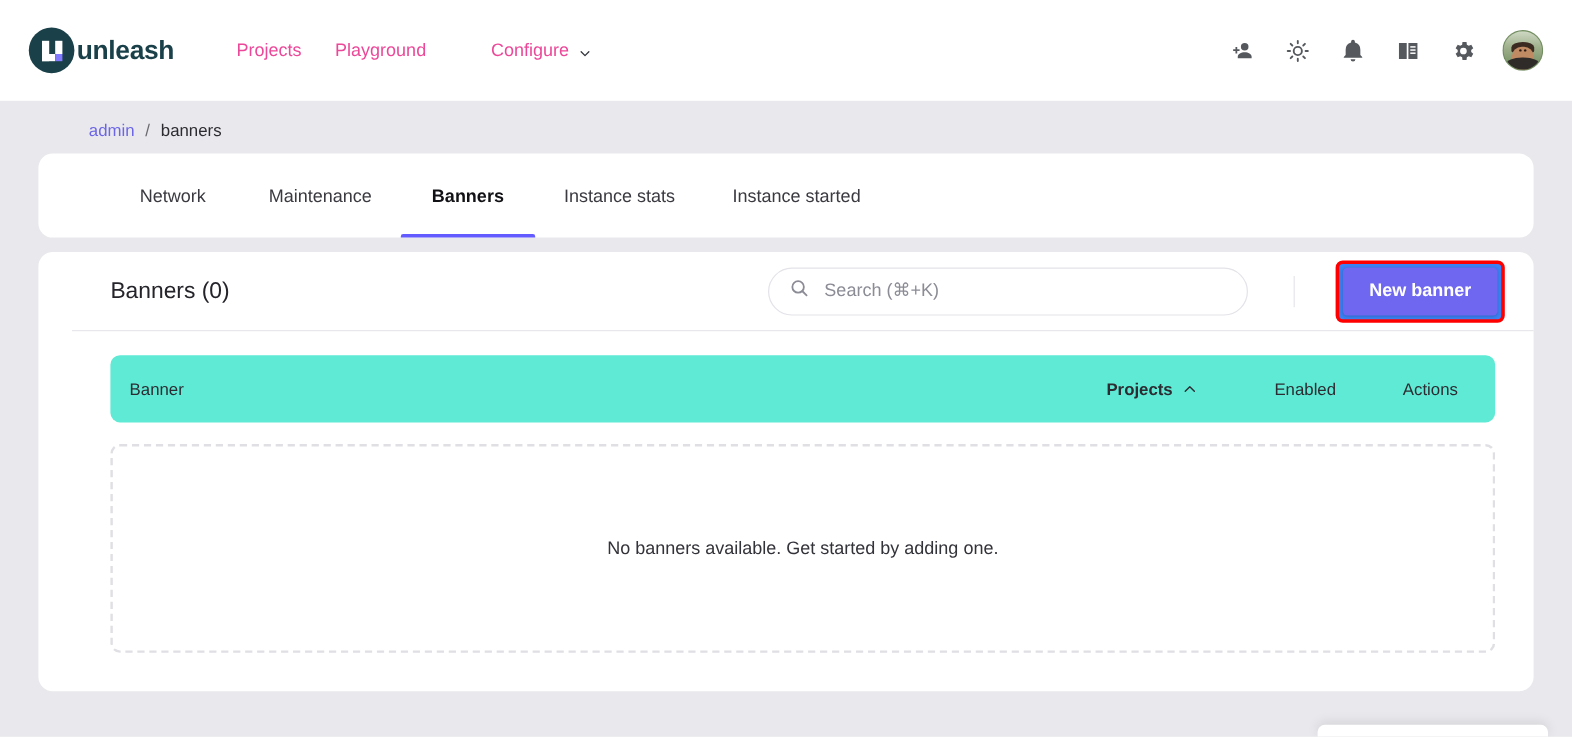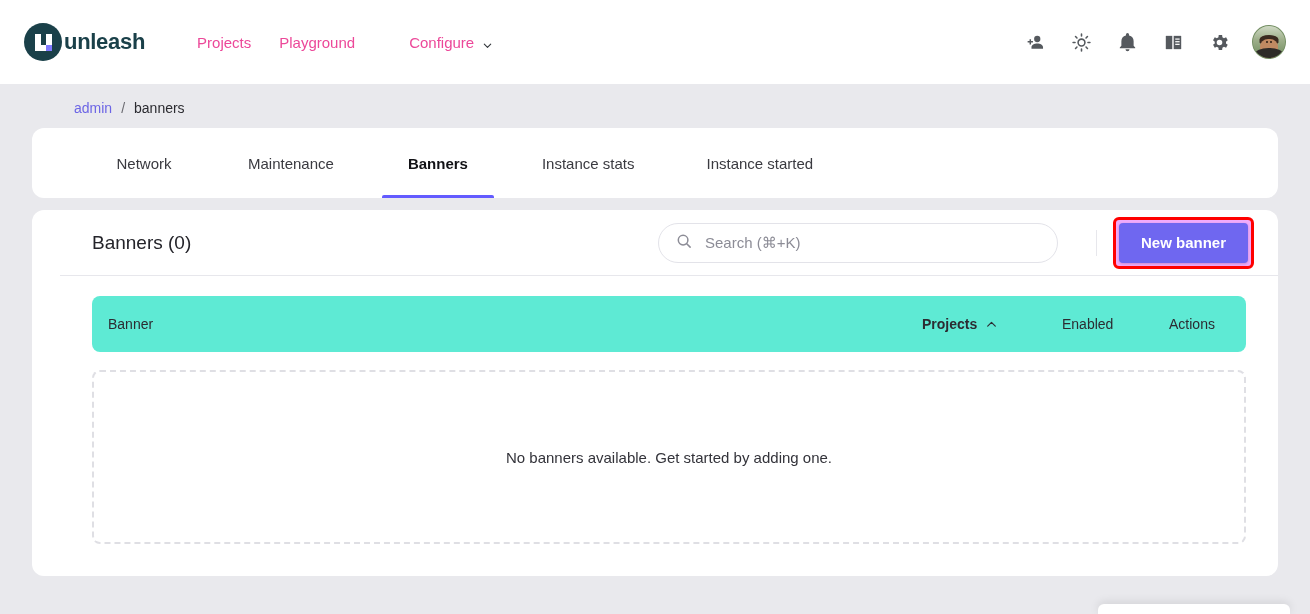--- a/index.html
+++ b/index.html
@@ -169,21 +169,20 @@
     margin: 0 32px;
     padding-left: 28px;
   }
 
   .tabs-card {
     height: 70px;
     display: flex;
     align-items: stretch;
     padding-left: 56px;
     margin-bottom: 12px;
-    gap: 24px;
   }
   .tab {
     display: flex;
     align-items: center;
     justify-content: center;
     padding: 0 24px;
     min-width: 112px;
     font-size: 15px;
     color: #3a3a40;
     cursor: pointer;
@@ -252,24 +251,25 @@
 
   .header-divider {
     width: 1px;
     height: 26px;
     background: #e7e7ec;
     margin-left: 22px;
     flex: none;
   }
 
   .new-btn-highlight {
+    margin-left: 18px;
     border: 3px solid #ff0000;
     border-radius: 6px;
     padding: 3px;
-    background: #f0abfc;
+    background: #3b82f6;
     flex: none;
   }
   .new-btn {
     background: #6f67f0;
     color: #ffffff;
     border: none;
     border-radius: 4px;
     font-family: "Liberation Sans", sans-serif;
     font-size: 15px;
     font-weight: 700;

